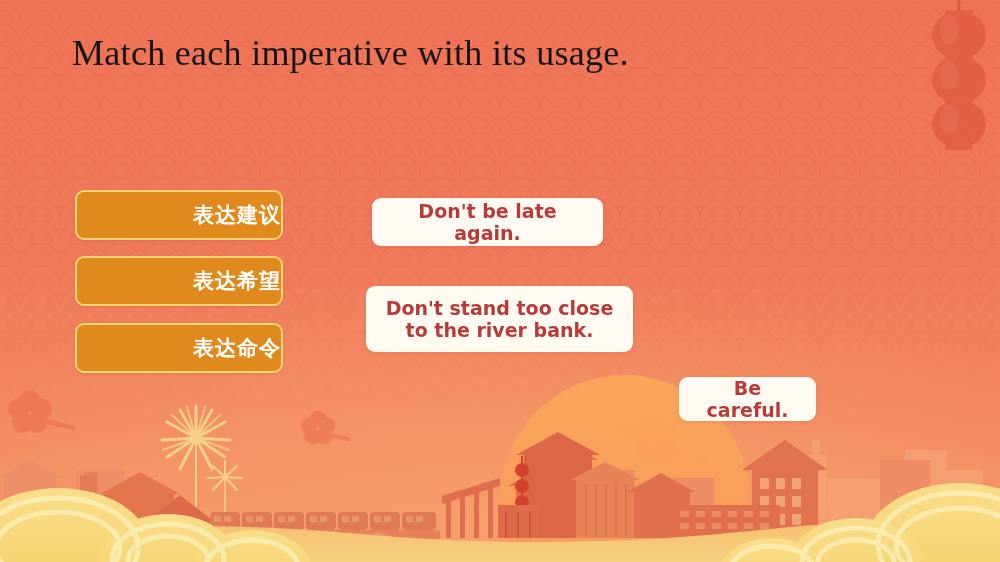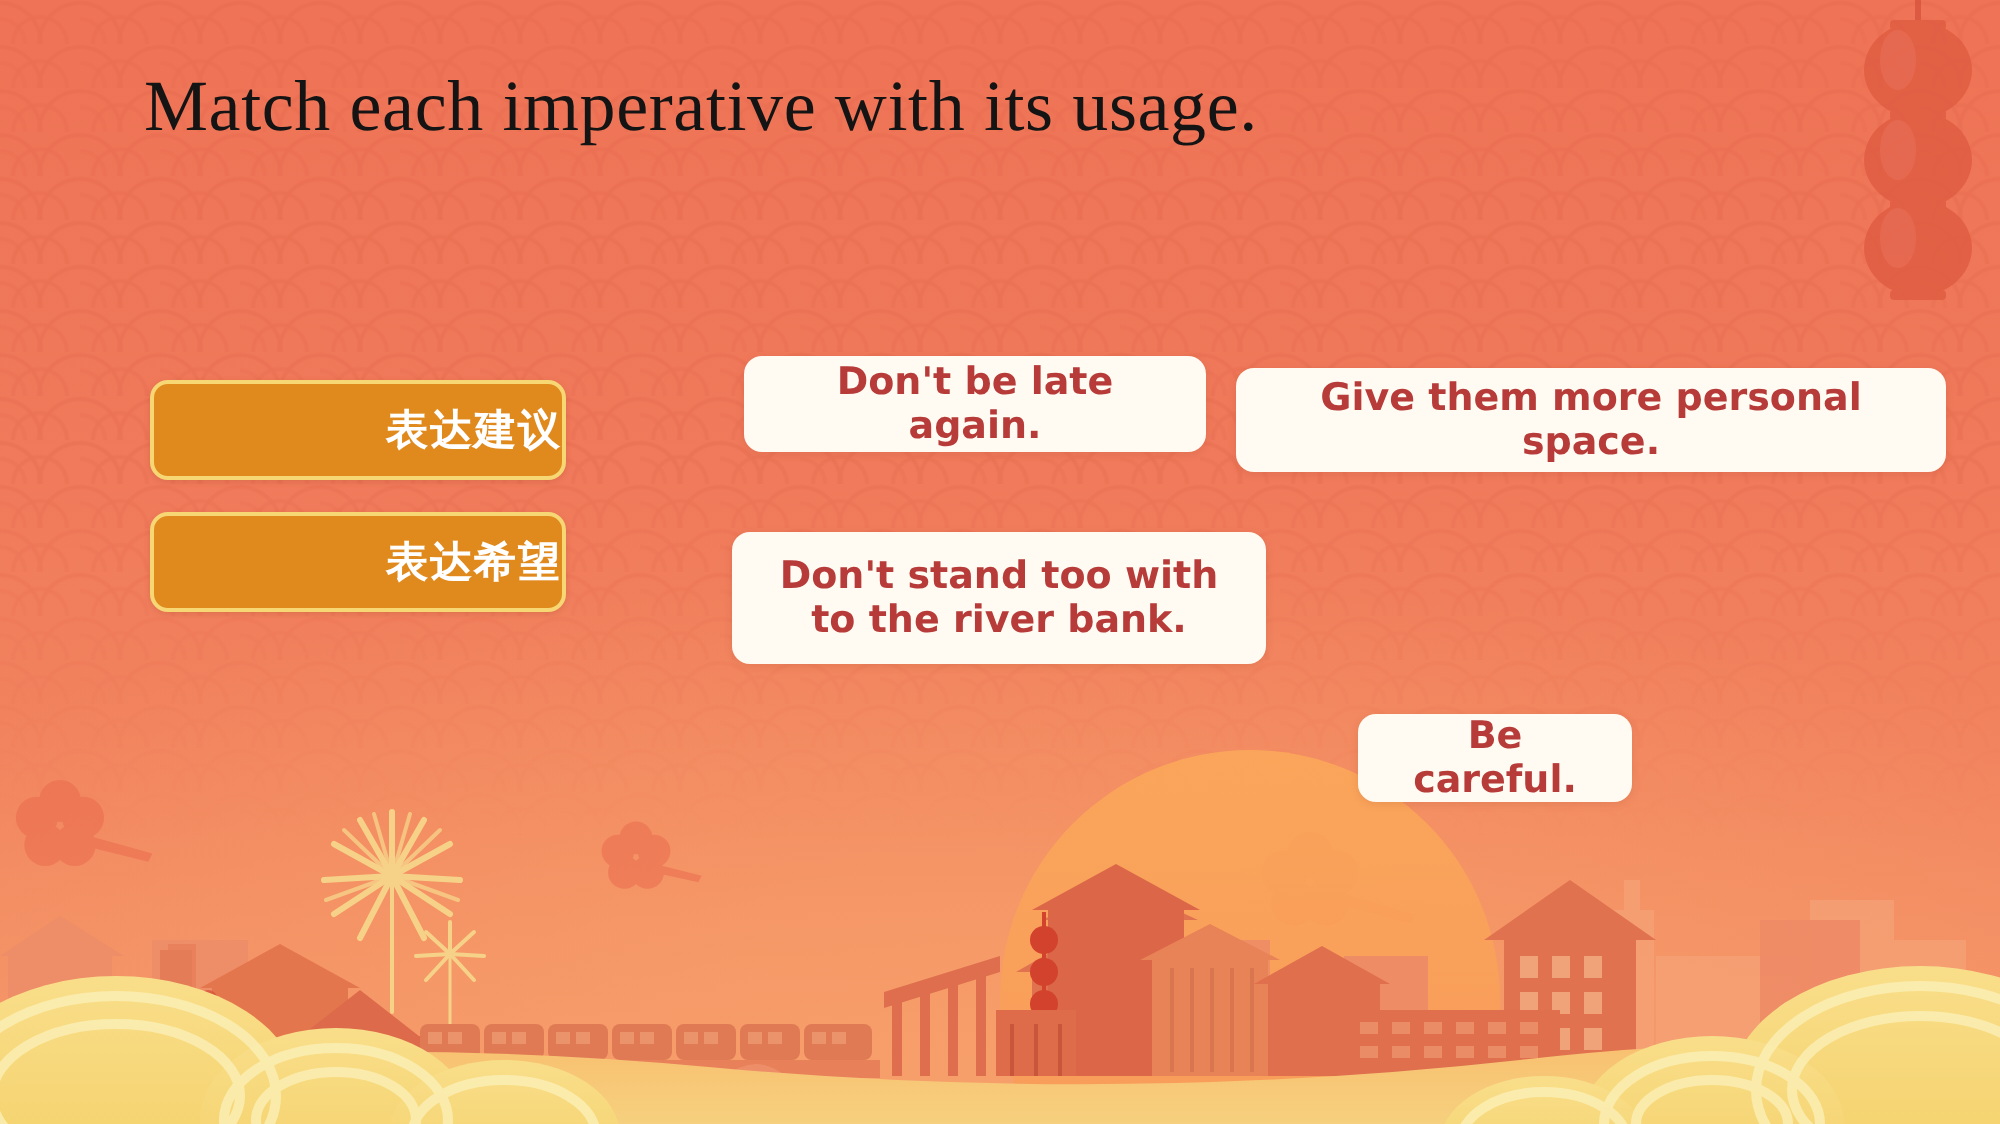--- a/index.html
+++ b/index.html
@@ -98,20 +98,21 @@
     font-weight: bold;
     font-size: 19px;
     line-height: 1.18;
     text-align: center;
     display: flex;
     align-items: center;
     justify-content: center;
     padding: 4px 14px;
     box-shadow: 0 1px 4px rgba(150,60,35,0.16);
     cursor: pointer;
+    margin-top: 20px;
   }
   #card-0 { left: 372px; top: 178px; width: 231px; height: 48px; }
   #card-1 { left: 618px; top: 184px; width: 355px; height: 52px; }
   #card-2 { left: 366px; top: 266px; width: 267px; height: 66px; }
   #card-3 { left: 652px; top: 258px; width: 334px; height: 80px; }
   #card-4 { left: 371px; top: 356px; width: 256px; height: 46px; }
   #card-5 { left: 679px; top: 357px; width: 137px; height: 44px; }
 </style>
 </head>
 <body>
@@ -493,27 +494,27 @@
   </svg>
 
   <div id="title">Match each imperative with its usage.</div>
 
   <div class="cat-btn" id="cat-0">
     <span>表达建议</span>
   </div>
   <div class="cat-btn" id="cat-1">
     <span>表达希望</span>
   </div>
+  <div class="cat-btn" id="cat-2">
+    <span>表达命令</span>
+  </div>
 
   <div class="card" id="card-0">
     <span>Don't be late again.</span>
   </div>
-  <div class="card" id="card-1">
-    <span>Give them more personal space.</span>
-  </div>
   <div class="card" id="card-2">
-    <span>Don't stand too with to the river bank.</span>
+    <span>Don't stand too close to the river bank.</span>
   </div>
   <div class="card" id="card-5">
     <span>Be careful.</span>
   </div>
 
 </div>
 
 </body></html>

